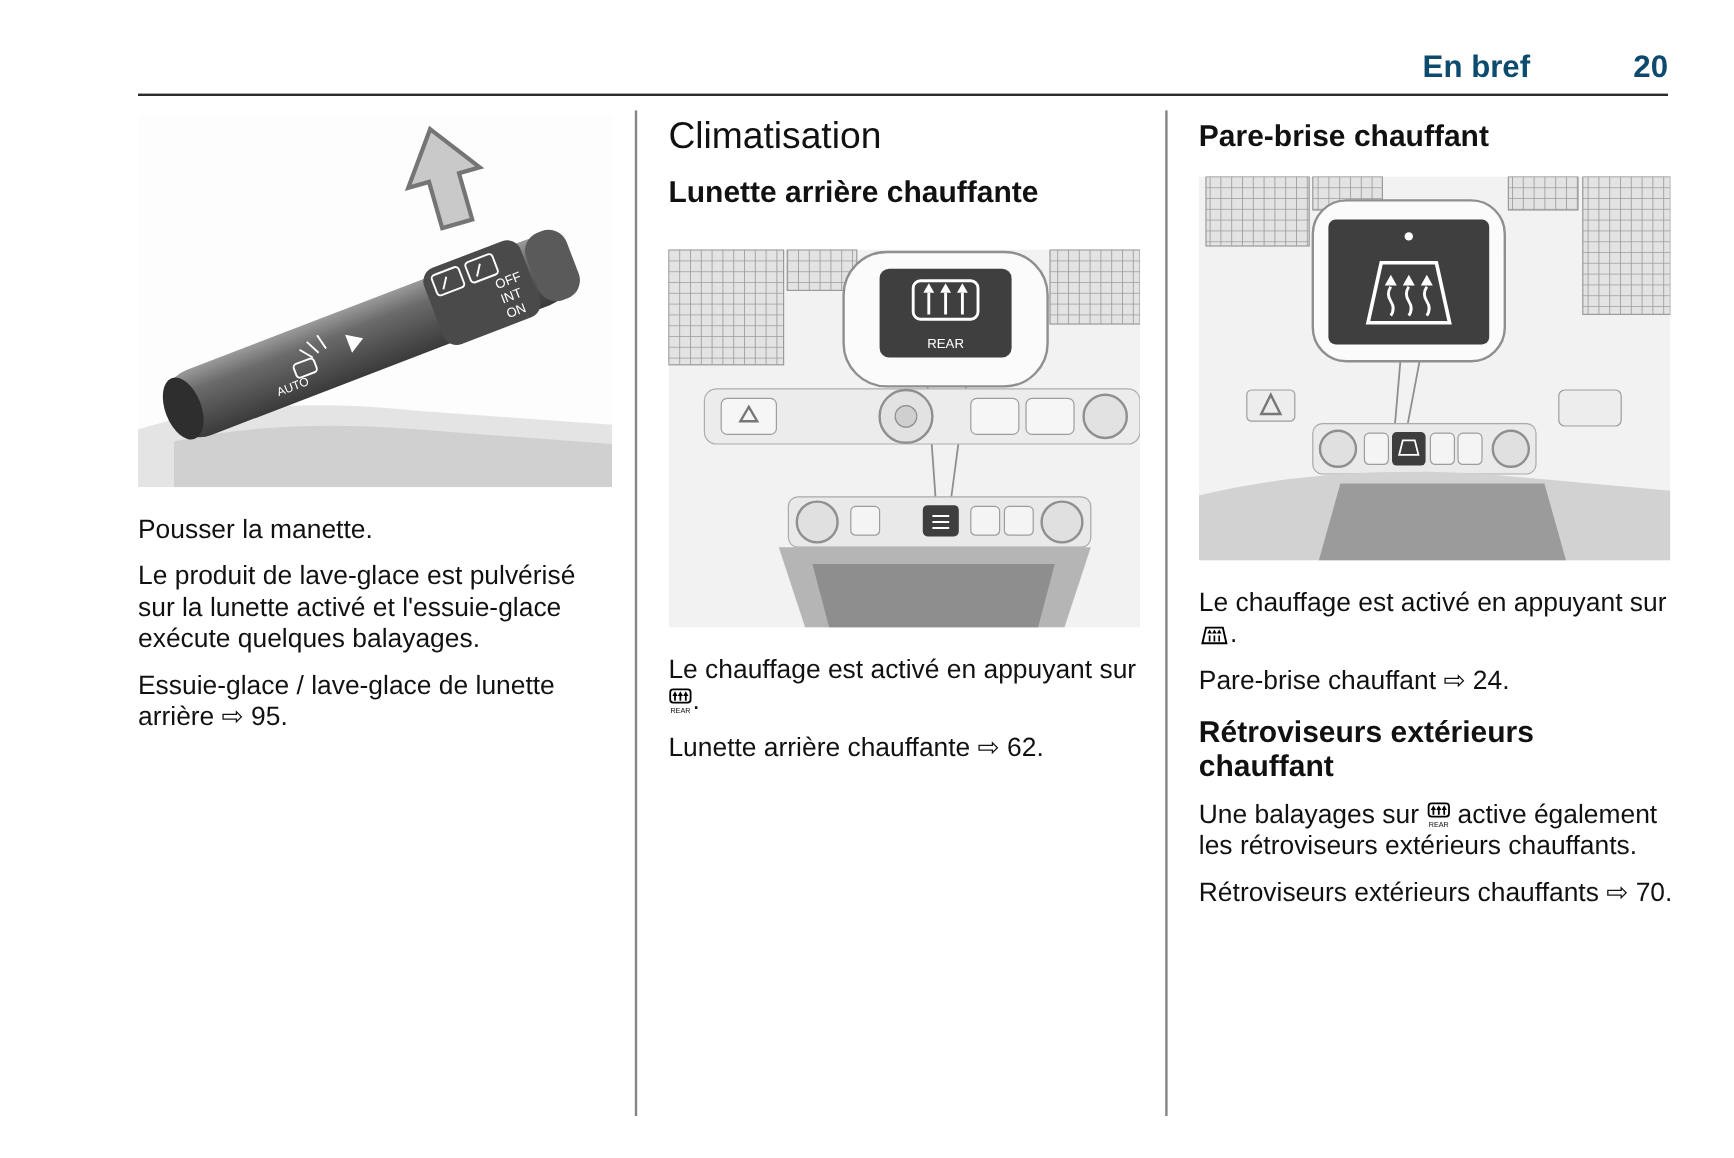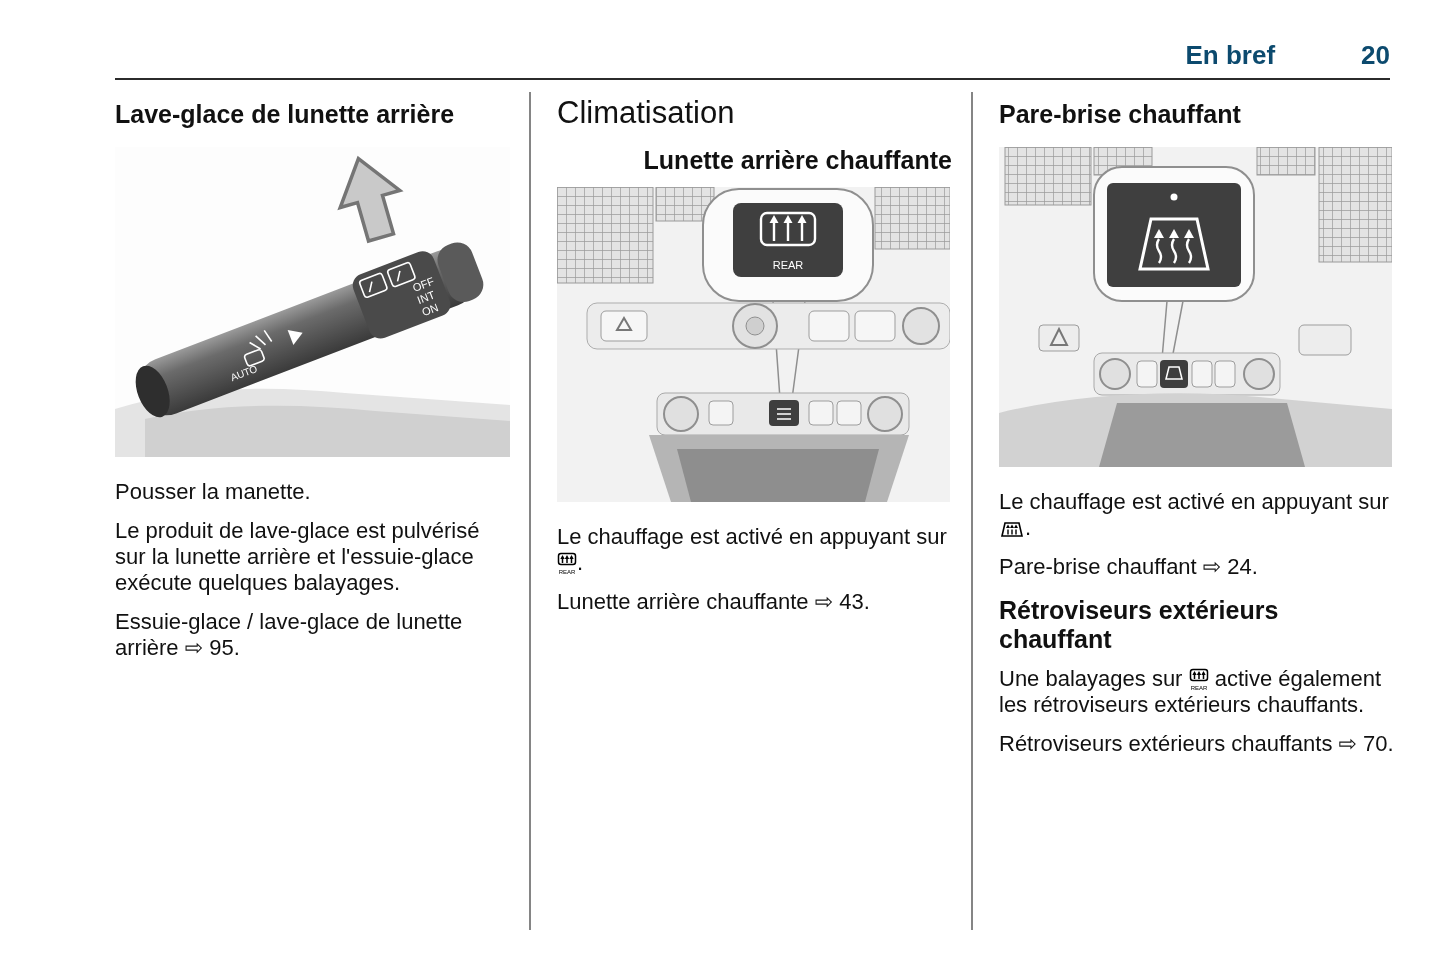--- a/index.html
+++ b/index.html
@@ -15,21 +15,21 @@
   }
   .rule{position:absolute;top:78px;left:115px;right:55px;border-top:2px solid #2b2b2b;}
   .columns{
     position:absolute;top:92px;left:115px;right:53px;
     display:flex;align-items:stretch;min-height:838px;
   }
   .col{width:395px;flex:0 0 395px;}
   .vdiv{flex:0 0 0;border-left:2px solid #858585;margin-left:19px;margin-right:26px;}
   .topic-h{font-size:25px;font-weight:bold;line-height:1.14;margin:8px 0 18px;}
   .chapter-h{font-size:31px;font-weight:normal;line-height:1.1;margin:4px 0 16px;}
-  .sub-h{font-size:25px;font-weight:bold;line-height:1.14;margin:10px 0 12px;text-align:right;}
+  .sub-h{font-size:25px;font-weight:bold;line-height:1.14;margin:10px 0 33px;}
   .sub-h2{font-size:25px;font-weight:bold;line-height:1.16;margin:16px 0 12px;}
   p{font-size:22px;line-height:26px;margin:0 0 13px;}
   .illu{margin:4px 0 22px;line-height:0;}
   .inline-icon{display:inline-block;vertical-align:-5px;line-height:0;}
   .inline-icon.ws{vertical-align:-3px;}
   svg text{font-family:"Liberation Sans",sans-serif;}
 </style>
 </head>
 <body>
 
@@ -37,21 +37,20 @@
 
   <div class="header">
     <span>En bref</span>
     <span>20</span>
   </div>
   <div class="rule"></div>
 
   <div class="columns">
 
     <div class="col">
-      <div class="topic-h">Lave-glace de lunette arrière</div>
 
       <div class="illu">
         <svg width="395" height="310" viewBox="0 0 395 310">
           <defs>
             <linearGradient id="stk" x1="0" y1="0" x2="0" y2="1">
               <stop offset="0" stop-color="#9a9a9a"></stop>
               <stop offset="0.3" stop-color="#6b6b6b"></stop>
               <stop offset="1" stop-color="#3a3a3a"></stop>
             </linearGradient>
           </defs>
@@ -81,21 +80,21 @@
             </g>
 
             <text x="300" y="182" font-size="11" fill="#ffffff">OFF</text>
             <text x="300" y="195" font-size="11" fill="#ffffff">INT</text>
             <text x="300" y="208" font-size="11" fill="#ffffff">ON</text>
           </g>
         </svg>
       </div>
 
       <p>Pousser la manette.</p>
-      <p>Le produit de lave-glace est pulvérisé sur la lunette arrière et l'essuie-glace exécute quelques balayages.</p>
+      <p>Le produit de lave-glace est pulvérisé sur la lunette activé et l'essuie-glace exécute quelques balayages.</p>
       <p>Essuie-glace / lave-glace de lunette arrière ⇨ 95.</p>
     </div>
 
     <div class="vdiv"></div>
 
     <div class="col">
       <div class="chapter-h">Climatisation</div>
       <div class="sub-h">Lunette arrière chauffante</div>
 
       <div class="illu">
@@ -154,21 +153,21 @@
                 <rect x="1.5" y="1.5" width="17" height="11" rx="2.5"></rect>
                 <path d="M5.5,11 V6.5 M10,11 V6.5 M14.5,11 V6.5"></path>
               </g>
               <g fill="#000">
                 <path d="M5.5,3 l-2.2,4 h4.4 z"></path>
                 <path d="M10,3 l-2.2,4 h4.4 z"></path>
                 <path d="M14.5,3 l-2.2,4 h4.4 z"></path>
               </g>
               <text x="10" y="21.5" font-size="6" text-anchor="middle">REAR</text>
             </svg></span><span>.</span></p>
-      <p>Lunette arrière chauffante ⇨ 43.</p>
+      <p>Lunette arrière chauffante ⇨ 62.</p>
     </div>
 
     <div class="vdiv"></div>
 
     <div class="col">
       <div class="topic-h">Pare-brise chauffant</div>
 
       <div class="illu">
         <svg width="393" height="320" viewBox="0 0 393 320">
           <defs>

